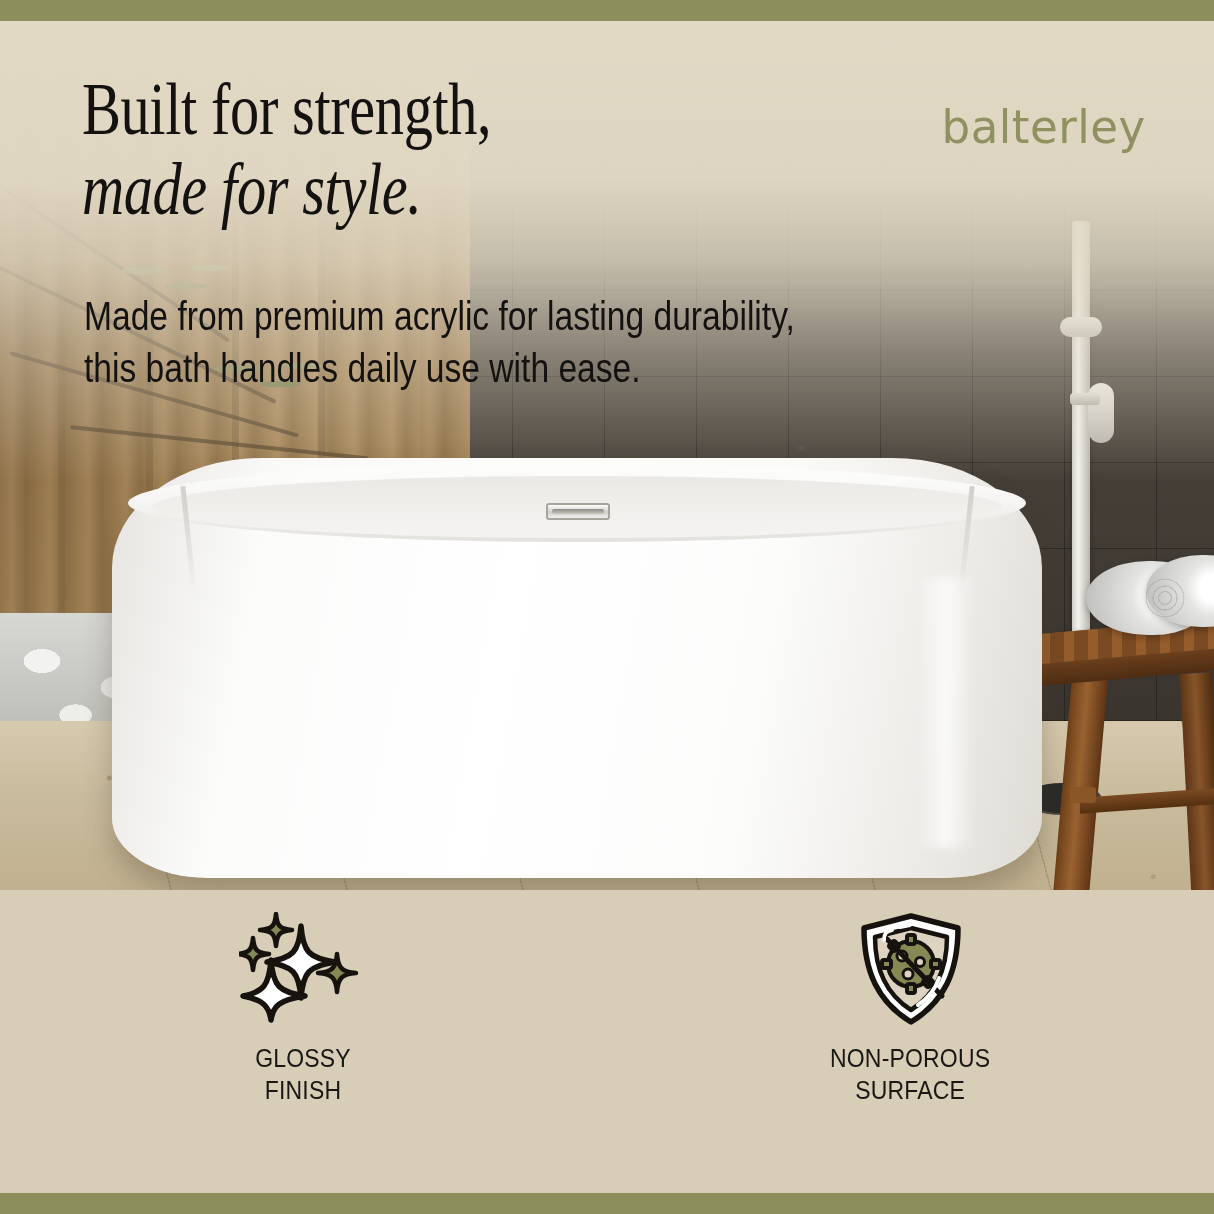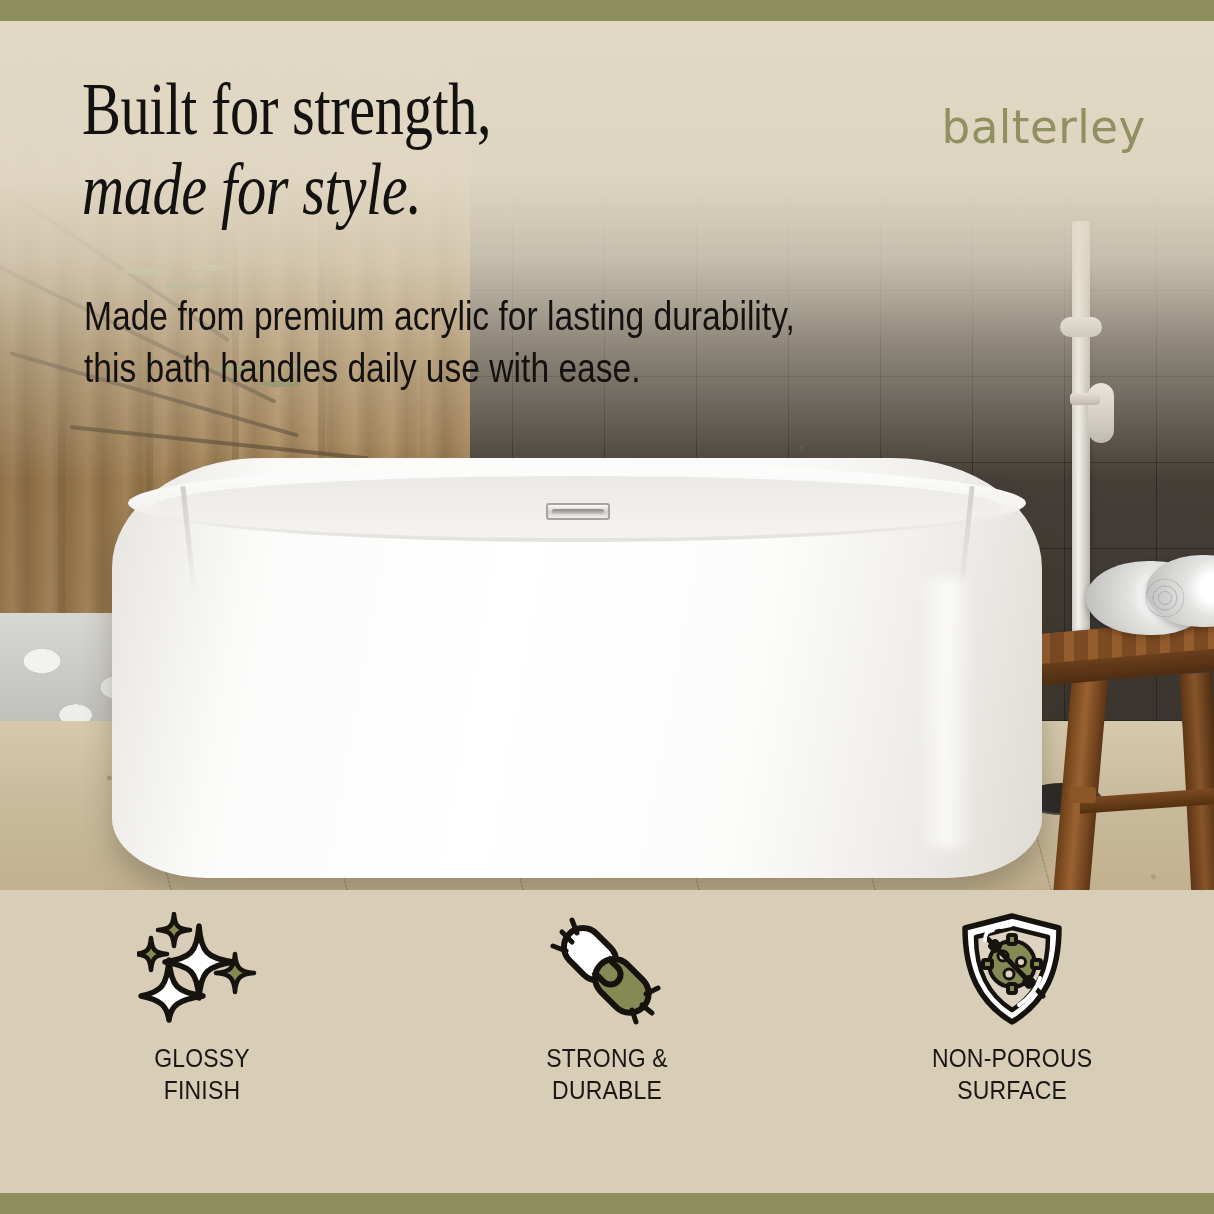--- a/index.html
+++ b/index.html
@@ -423,41 +423,20 @@
           <path d="M14 26 C15 38 18 41 30 42 C18 43 15 46 14 58 C13 46 10 43 -2 42 C10 41 13 38 14 26 Z"></path>
           <path d="M98 42 C99 56 103 60 117 61 C103 62 99 66 98 80 C97 66 93 62 79 61 C93 60 97 56 98 42 Z"></path>
         </g>
       </svg>
       <div class="feature-label">
         <span>GLOSSY</span>
         <span>FINISH</span>
       </div>
     </div>
 
-    <div class="feature">
-      <svg class="feature-icon" viewBox="0 0 130 118">
-        <g transform="rotate(-45 65 59)">
-          <rect x="46" y="6" width="38" height="58" rx="19" fill="#ffffff" stroke="#16120e" stroke-width="6"></rect>
-          <rect x="46" y="50" width="38" height="60" rx="19" fill="#858a54" stroke="#16120e" stroke-width="6"></rect>
-          <path d="M55 50 v14 a10 10 0 0 0 20 0 v-14" fill="none" stroke="#16120e" stroke-width="6"></path>
-        </g>
-        <g stroke="#16120e" stroke-width="5" stroke-linecap="round">
-          <line x1="20" y1="20" x2="30" y2="30"></line>
-          <line x1="11" y1="34" x2="24" y2="39"></line>
-          <line x1="30" y1="8" x2="35" y2="21"></line>
-          <line x1="104" y1="82" x2="116" y2="76"></line>
-          <line x1="100" y1="93" x2="110" y2="101"></line>
-          <line x1="90" y1="98" x2="94" y2="110"></line>
-        </g>
-      </svg>
-      <div class="feature-label">
-        <span>STRONG &amp;</span>
-        <span>DURABLE</span>
-      </div>
-    </div>
 
 
     <div class="feature">
       <svg class="feature-icon" viewBox="0 0 130 118">
         <path d="M65 4 L112 16 C112 60 98 90 65 110 C32 90 18 60 18 16 Z" fill="#ffffff" stroke="#16120e" stroke-width="5.5" stroke-linejoin="round"></path>
         <path d="M65 16 L101 25 C101 58 90 82 65 98 C40 82 29 58 29 25 Z" fill="#ddd3c0" stroke="#16120e" stroke-width="4.5" stroke-linejoin="round"></path>
         <g fill="#858a54" stroke="#16120e" stroke-width="4" stroke-linejoin="round">
           <circle cx="65" cy="52" r="23"></circle>
           <rect x="61" y="23" width="8" height="9" rx="2"></rect>
           <rect x="61" y="72" width="8" height="9" rx="2"></rect>

